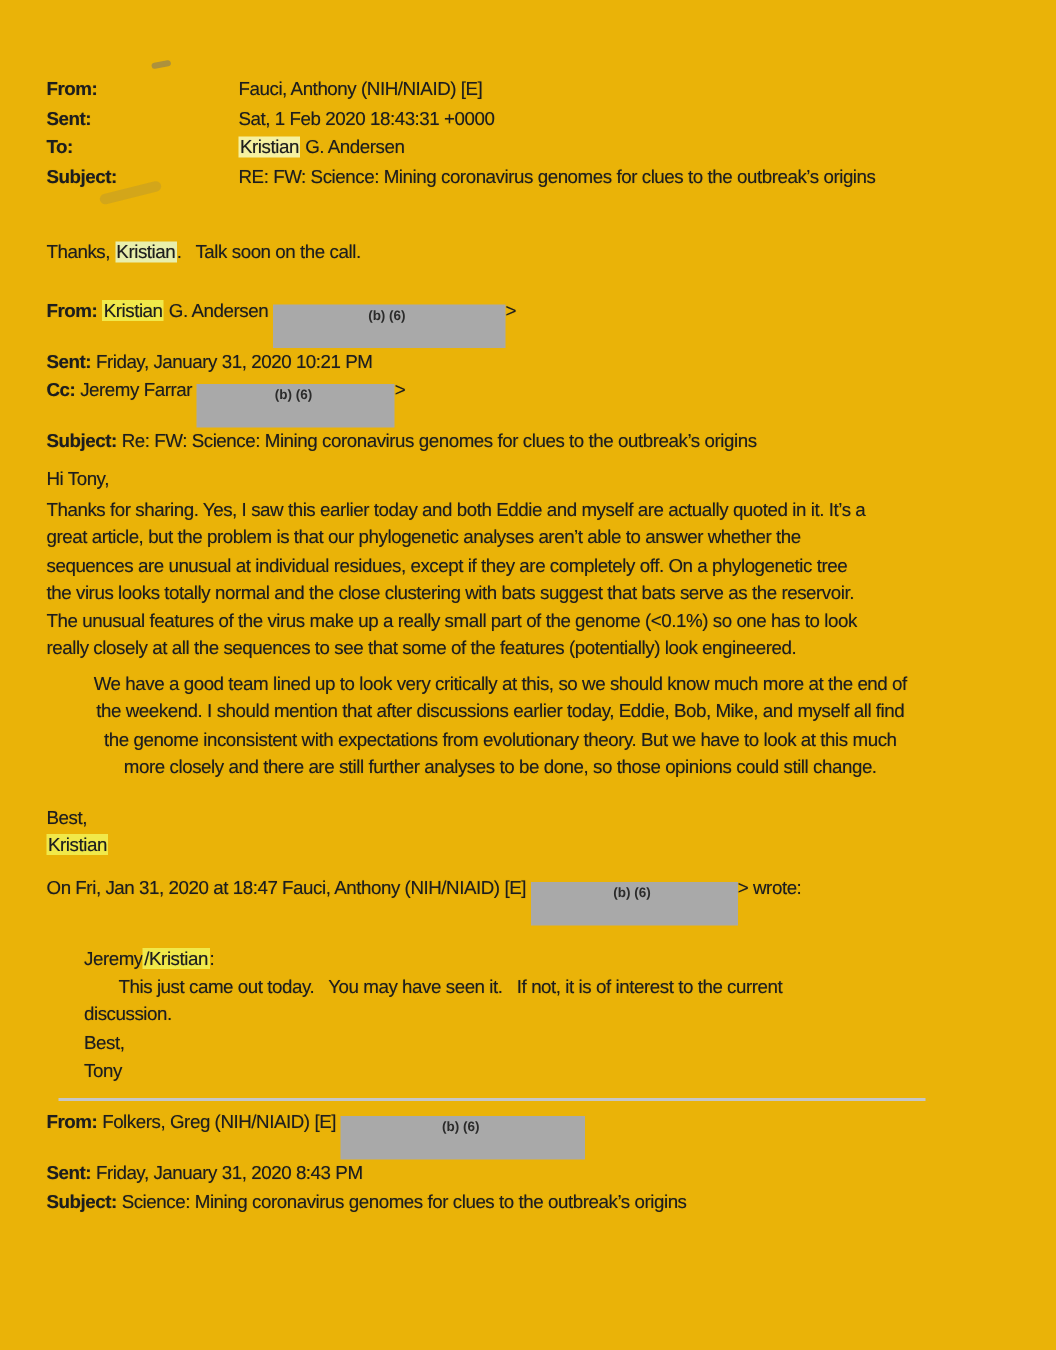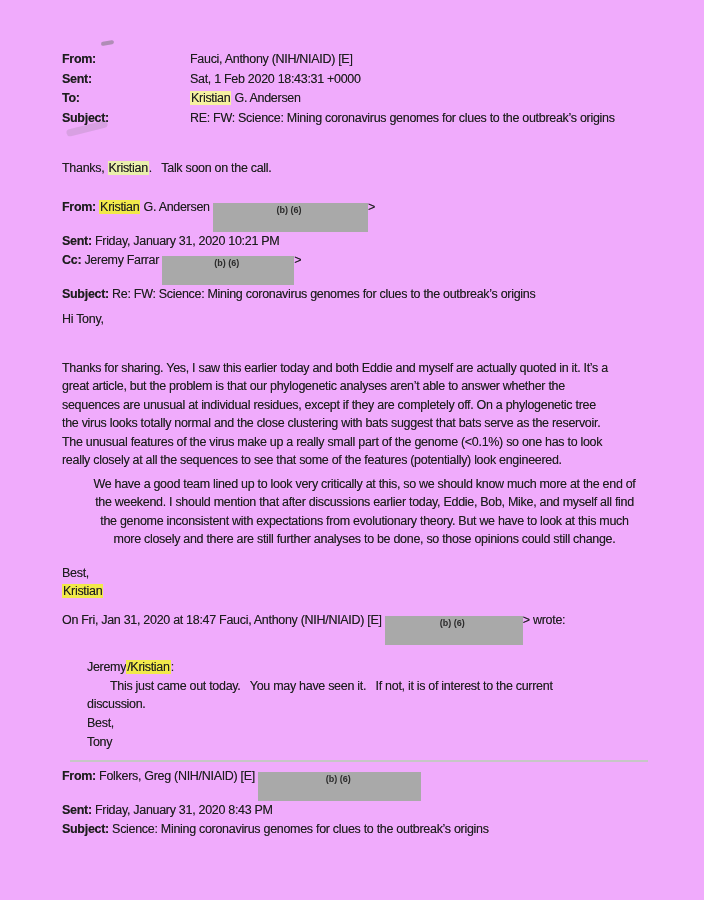--- a/index.html
+++ b/index.html
@@ -6,23 +6,23 @@
   body{
     width:704px;height:900px;
     font-family:"Liberation Sans","DejaVu Sans",sans-serif;
     color:#1d1d1d;
     font-size:12.5px;
     letter-spacing:-0.3px;
   }
   .page{
     position:relative;
     width:704px;height:900px;
-    background:#f0abfc;
+    background:#eab308;
     box-sizing:border-box;
-    padding:50px 40px 0 62px;
+    padding:50px 40px 0 31px;
     overflow:hidden;
     text-shadow:0 0 0.5px rgba(45,45,45,0.55);
   }
   
   .smudge{position:absolute;background:#6f6f6f;}
   .s1{left:101px;top:41px;width:13px;height:4px;border-radius:2px;transform:rotate(-10deg);opacity:.5;}
   .s2{left:66px;top:125px;width:42px;height:7px;border-radius:4px;transform:rotate(-14deg);opacity:.18;}
 
   
   .top-header .thr{line-height:19.5px;white-space:pre;}
@@ -48,21 +48,21 @@
   }
   .redact .rlabel{font-size:9px;font-weight:bold;letter-spacing:0;color:#2b2b2b;text-shadow:none;}
   .rw-from{width:155px;}
   .rw-to{width:198px;}
   .rw-cc{width:132px;}
   .rw-onfri{width:138px;}
   .rw-folkers{width:163px;}
 
   .salutation{margin-top:5px;line-height:18px;}
   .para{white-space:pre-wrap;line-height:18.5px;width:605px;}
-  .p1{margin-top:31px;}
+  .p1{margin-top:3px;}
   .p2{margin-top:5px;text-align:center;}
   .closing{margin-top:15px;line-height:18px;}
   .signature{line-height:18px;}
 
   .onfri{margin-top:11px;line-height:19px;white-space:pre;}
 
   .fauci-quote{margin-top:13px;padding-left:25px;line-height:18.7px;}
   .fq-sal{white-space:pre;}
   .fq-body{white-space:pre-wrap;text-indent:23px;width:580px;}
 

